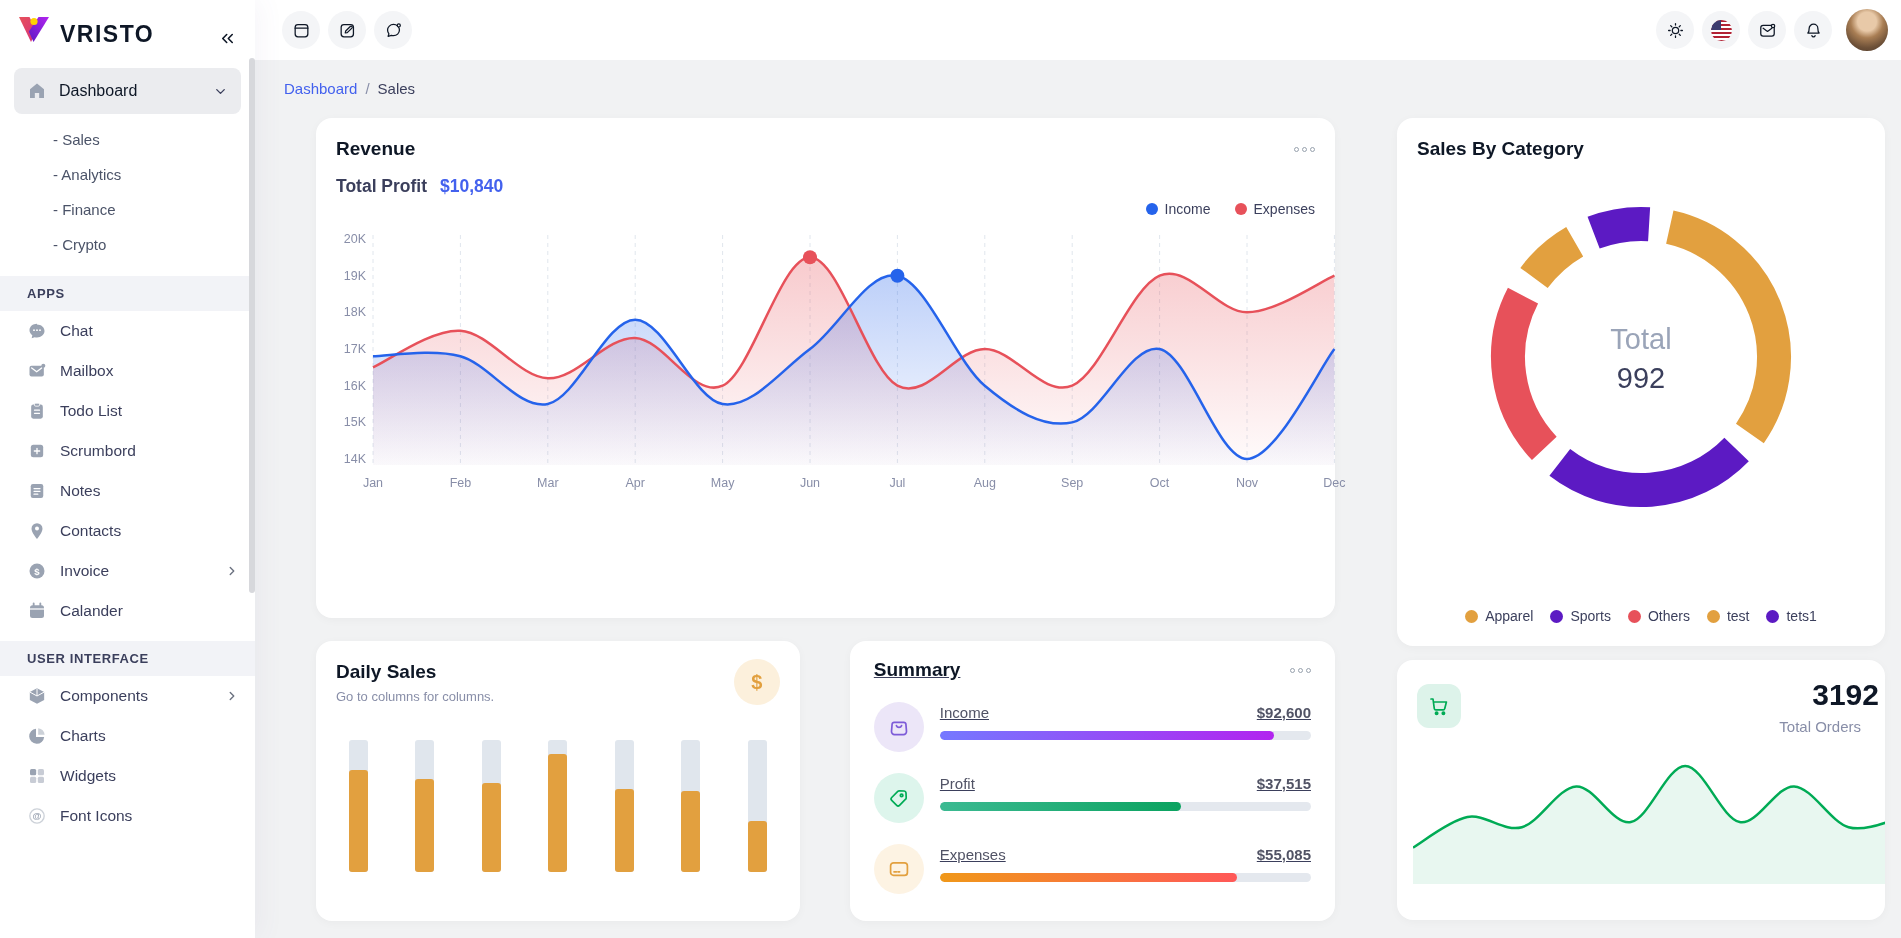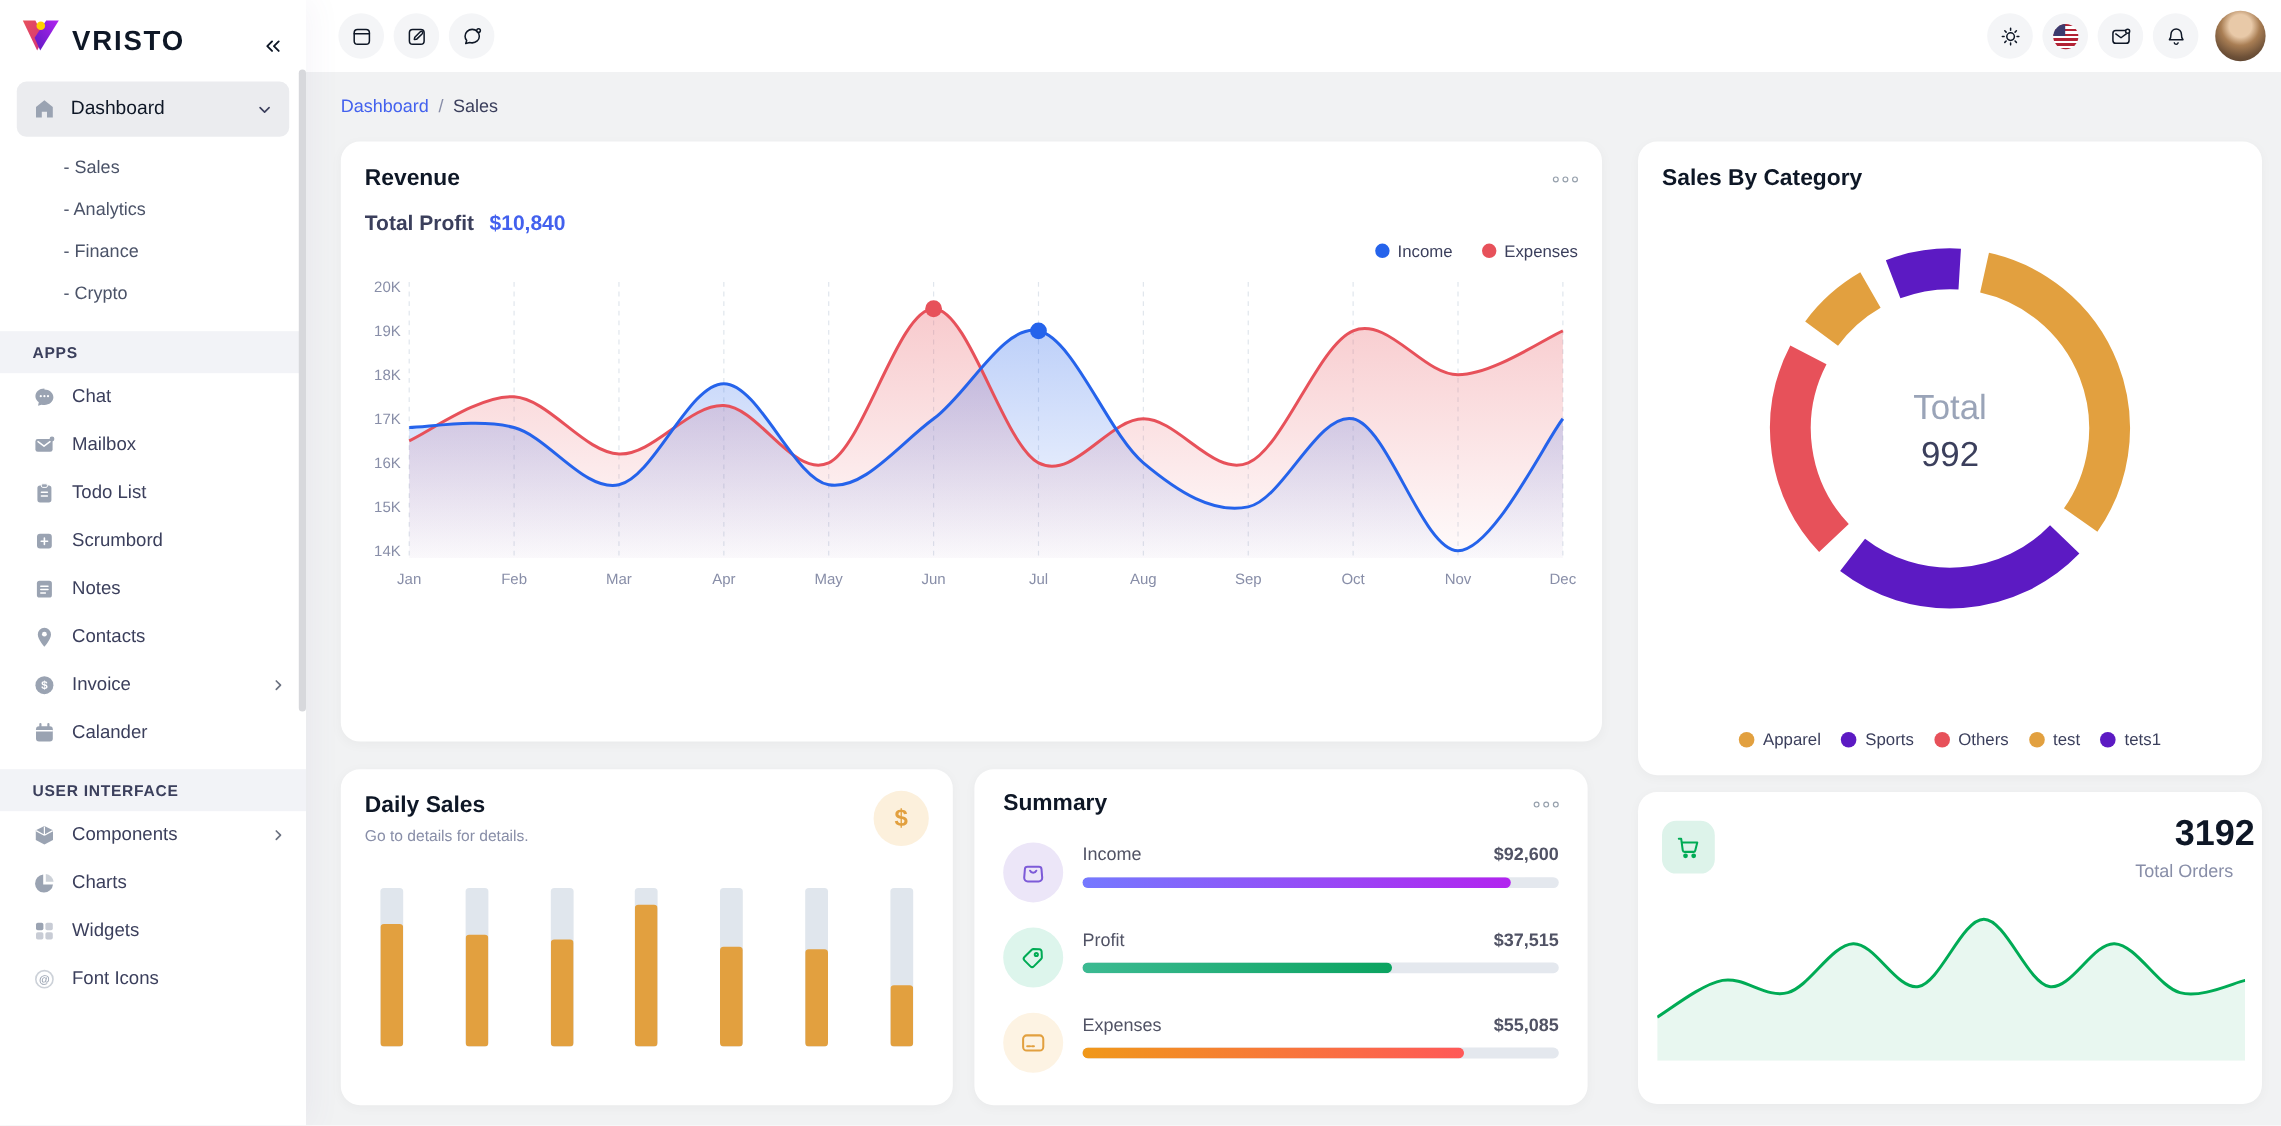--- a/index.html
+++ b/index.html
@@ -48,21 +48,21 @@
 
   
   .content { position:absolute; left:255px; top:60px; right:0; bottom:0; padding:20px 16px 0 29px; }
   .breadcrumb { display:flex; align-items:center; font-size:15px; margin-bottom:21px; }
   .breadcrumb .link { color:#4361ee; cursor:pointer; }
   .breadcrumb .sep { color:#888ea8; margin:0 8px; }
   .breadcrumb .cur { color:#3b3f5c; }
   .grid { display:flex; gap:30px; }
   .col-left { width:1051px; display:flex; flex-direction:column; gap:23px; }
   .col-right { width:520px; display:flex; flex-direction:column; gap:14px; }
-  .card { background:#fff; border-radius:16px; box-shadow:0 2px 10px rgba(0,0,0,.035); position:relative; }
+  .card { background:#fff; border-radius:16px; box-shadow:0 2px 10px rgba(0,0,0,.035); position:relative;margin-left:32px; }
   .card-title { font-size:19px; font-weight:700; color:#0e1726; }
   .menu-dots { display:flex; align-items:center; cursor:pointer; }
   .menu-dots i { width:5px; height:5px; border:1.4px solid #97a1ad; border-radius:50%; margin-left:3px; }
 
   
   .revenue-card { height:500px; padding:20px; }
   .rev-head { display:flex; justify-content:space-between; align-items:center; }
   .rev-profit { margin-top:16px; font-size:17.5px; font-weight:700; color:#3b3f5c; }
   .rev-profit .val { color:#4361ee; margin-left:8px; }
   .rev-legend { display:flex; justify-content:flex-end; gap:24px; margin-top:4px; }
@@ -85,21 +85,21 @@
   .daily-card { height:280px; padding:20px; }
   .daily-sub { font-size:13px; color:#888ea8; margin-top:6px; }
   .dollar-badge { position:absolute; top:18px; right:20px; width:46px; height:46px; border-radius:50%;
                   background:#fcf0dc; color:#e2a03f; font-size:20px; font-weight:700;
                   display:flex; align-items:center; justify-content:center; }
   .bars { margin-top:36px; height:132px; display:flex; justify-content:space-between; padding:0 13px; align-items:flex-end; }
   .bar { width:19px; height:132px; background:#e0e6ed; border-radius:3px; position:relative; overflow:hidden; }
   .bar .fill { position:absolute; left:0; right:0; bottom:0; background:#e2a03f; border-radius:3px 3px 0 0; }
 
   
-  .summary-card { height:280px; padding:18px 24px; }
+  .summary-card { height:280px; padding:18px 24px;text-decoration:underline; }
   .sum-head { display:flex; justify-content:space-between; align-items:center; }
   .sum-row { display:flex; margin-top:21px; align-items:flex-start; }
   .sum-ic { width:50px; height:50px; border-radius:50%; display:flex; align-items:center; justify-content:center; flex:none; }
   .sum-ic svg { width:24px; height:24px; }
   .sum-body { flex:1; margin-left:16px; padding-top:2px; }
   .sum-line { display:flex; justify-content:space-between; font-size:15px; color:#515365; }
   .sum-line .v { font-weight:700; }
   .sum-track { margin-top:10px; height:9px; border-radius:5px; background:#e4e8ee; overflow:hidden; }
   .sum-fill { height:100%; border-radius:5px; }
 
@@ -438,21 +438,21 @@
               <path d="M 37,131.3 C 51.56666666666667,131.3 95.26666666666667,123.35000000000001 124.4,131.3 C 153.53333333333333,139.25 182.66666666666669,185.1 211.8,179 C 240.93333333333334,172.9 270.0666666666667,94.7 299.20000000000005,94.7 C 328.33333333333337,94.7 357.4666666666667,174.11666666666667 386.6,179 C 415.73333333333335,183.88333333333333 444.8666666666667,145.38333333333333 474,124 C 503.1333333333333,102.61666666666666 532.2666666666668,44.583333333333336 561.4000000000001,50.7 C 590.5333333333334,56.81666666666667 619.6666666666667,136.25 648.8000000000001,160.7 C 677.9333333333334,185.14999999999998 707.0666666666667,203.51666666666668 736.2,197.4 C 765.3333333333334,191.28333333333333 794.4666666666667,117.9 823.6,124 C 852.7333333333333,130.1 881.8666666666667,234 911,234 C 940.1333333333333,234 983.8333333333334,142.33333333333334 998.4000000000001,124" fill="none" stroke="#2563eb" stroke-width="2.5"></path>
               <circle cx="474" cy="32.3" r="7" fill="#e7515a"></circle>
               <circle cx="561.4000000000001" cy="50.7" r="7" fill="#2563eb"></circle>
             </svg>
         </section>
 
         <div style="display:flex; gap:18px;">
 
           <section class="card daily-card" style="width:510px;">
             <div class="card-title">Daily Sales</div>
-            <div class="daily-sub">Go to details for details.</div>
+            <div class="daily-sub">Go to columns for columns.</div>
             <span class="dollar-badge">$</span>
             <div class="bars" id="daily-bars">
                 <div class="bar">
                   <span class="fill" style="height:77.2%; background:#e2a03f"></span>
                 </div>
                 <div class="bar">
                   <span class="fill" style="height:70.5%; background:#e2a03f"></span>
                 </div>
                 <div class="bar">
                   <span class="fill" style="height:67.2%; background:#e2a03f"></span>

